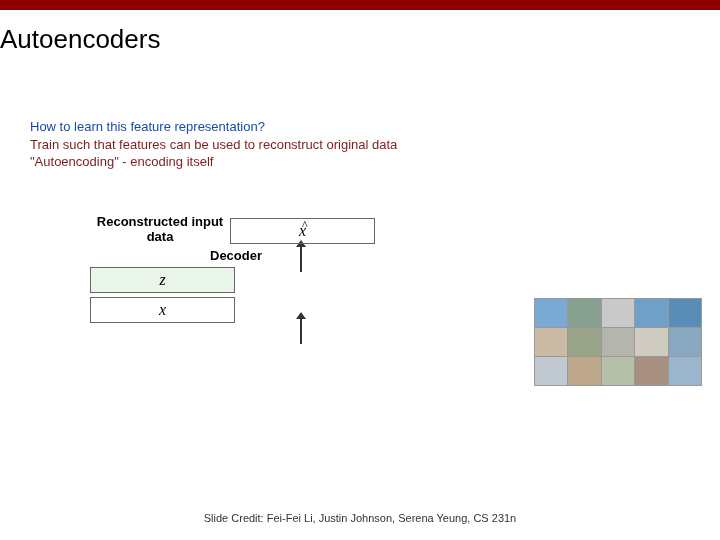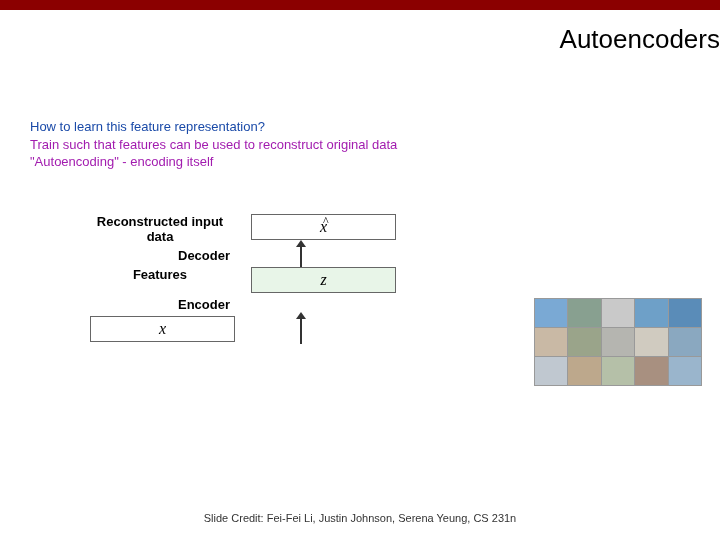--- a/index.html
+++ b/index.html
@@ -1,27 +1,27 @@
 <!DOCTYPE html>
 <html><head>
 <meta charset="utf-8">
 <style>
   * { margin: 0; padding: 0; box-sizing: border-box; }
   body { width: 720px; height: 540px; font-family: Arial, Helvetica, sans-serif; background: #fff; position: relative; overflow: hidden; }
   .topbar { width: 100%; height: 10px; background: #8b0000; }
-  .title { text-align: right; font-size: 26px; margin-top: 14px; font-weight: normal; }
+  .title { text-align: left; font-size: 26px; margin-top: 14px; font-weight: normal; }
   .body-text { position: absolute; top: 118px; left: 30px; font-size: 13px; line-height: 1.35; }
   .body-text .q { color: #1a4aa8; }
-  .body-text .a { color: #a21caf; }
+  .body-text .a { color: #7f1d1d; }
   .diagram { position: absolute; top: 214px; left: 90px; width: 360px; }
-  .row { display: flex; align-items: flex-start; margin-bottom: 4px; gap: 21px; }
+  .row { display: flex; align-items: flex-end; margin-bottom: 4px; }
   .label { width: 140px; text-align: center; font-size: 13px; font-weight: bold; }
   .box { width: 145px; height: 26px; border: 1px solid #666; text-align: center; font-family: 'Times New Roman', serif; font-style: italic; font-size: 16px; line-height: 24px; position: relative; }
   .box.green { background: #e8f5e8; }
-  .stagelabel { font-size: 13px; font-weight: bold; margin-left: 88px; margin-bottom: 4px; margin-top: 2px; }
+  .stagelabel { font-size: 13px; font-weight: bold; margin-left: 120px; margin-bottom: 4px; margin-top: 2px; }
   .arrow { position: absolute; left: 210px; width: 2px; background: #333; }
   .arrow::after { content: ''; position: absolute; top: -6px; left: -4px; border-left: 5px solid transparent; border-right: 5px solid transparent; border-bottom: 7px solid #333; }
   .arrow1 { top: 32px; height: 26px; }
   .arrow2 { top: 104px; height: 26px; }
   .grid { position: absolute; top: 298px; right: 18px; width: 168px; display: grid; grid-template-columns: repeat(5, 1fr); grid-template-rows: repeat(3, 1fr); gap: 1px; background: #999; border: 1px solid #999; }
   .thumb { width: 100%; height: 28px; }
   .credit { position: absolute; bottom: 16px; width: 100%; text-align: center; font-size: 11px; color: #333; margin-top: 16px; }
   .hat { position: relative; }
   .hat::before { content: '^'; position: absolute; top: -9px; left: 3px; font-style: normal; font-size: 12px; }
 </style>
@@ -42,25 +42,23 @@
   <div class="arrow arrow2"></div>
 
   <div class="row">
     <div class="label">Reconstructed input data</div>
     <div class="box"><span class="hat">x</span></div>
   </div>
 
   <div class="stagelabel">Decoder</div>
 
   <div class="row">
-    <div class="label">Features</div>
     <div class="box green">z</div>
   </div>
 
-  <div class="stagelabel">Encoder</div>
 
   <div class="row">
     <div class="box">x</div>
   </div>
 </div>
 
 <div class="grid">
     <div class="thumb" style="background: rgb(122, 169, 212);"></div>
     <div class="thumb" style="background: rgb(136, 160, 144);"></div>
     <div class="thumb" style="background: rgb(201, 201, 201);"></div>

